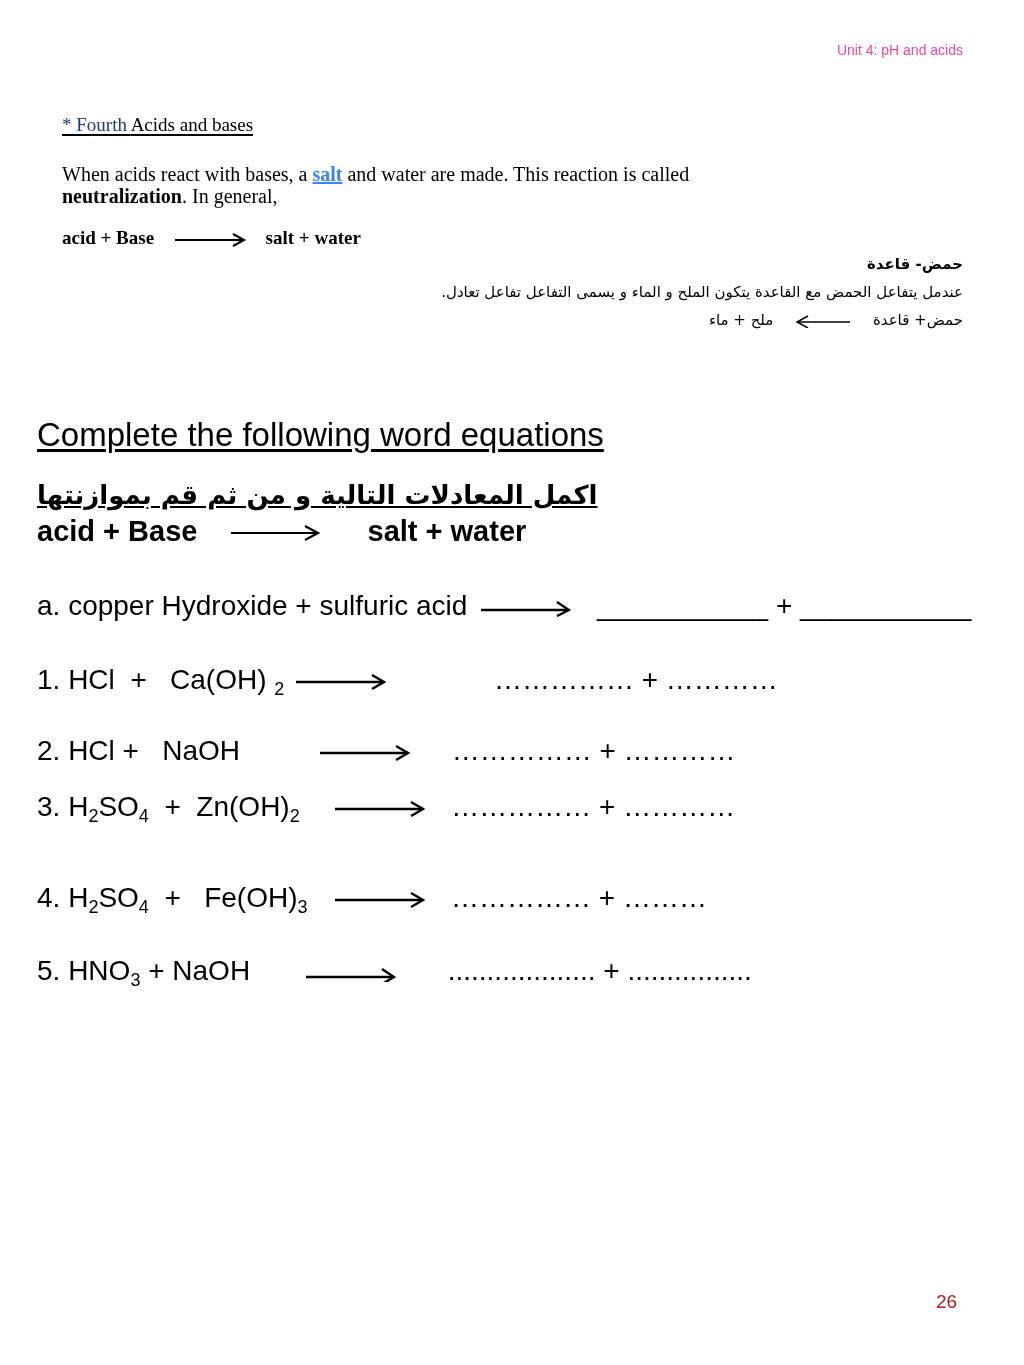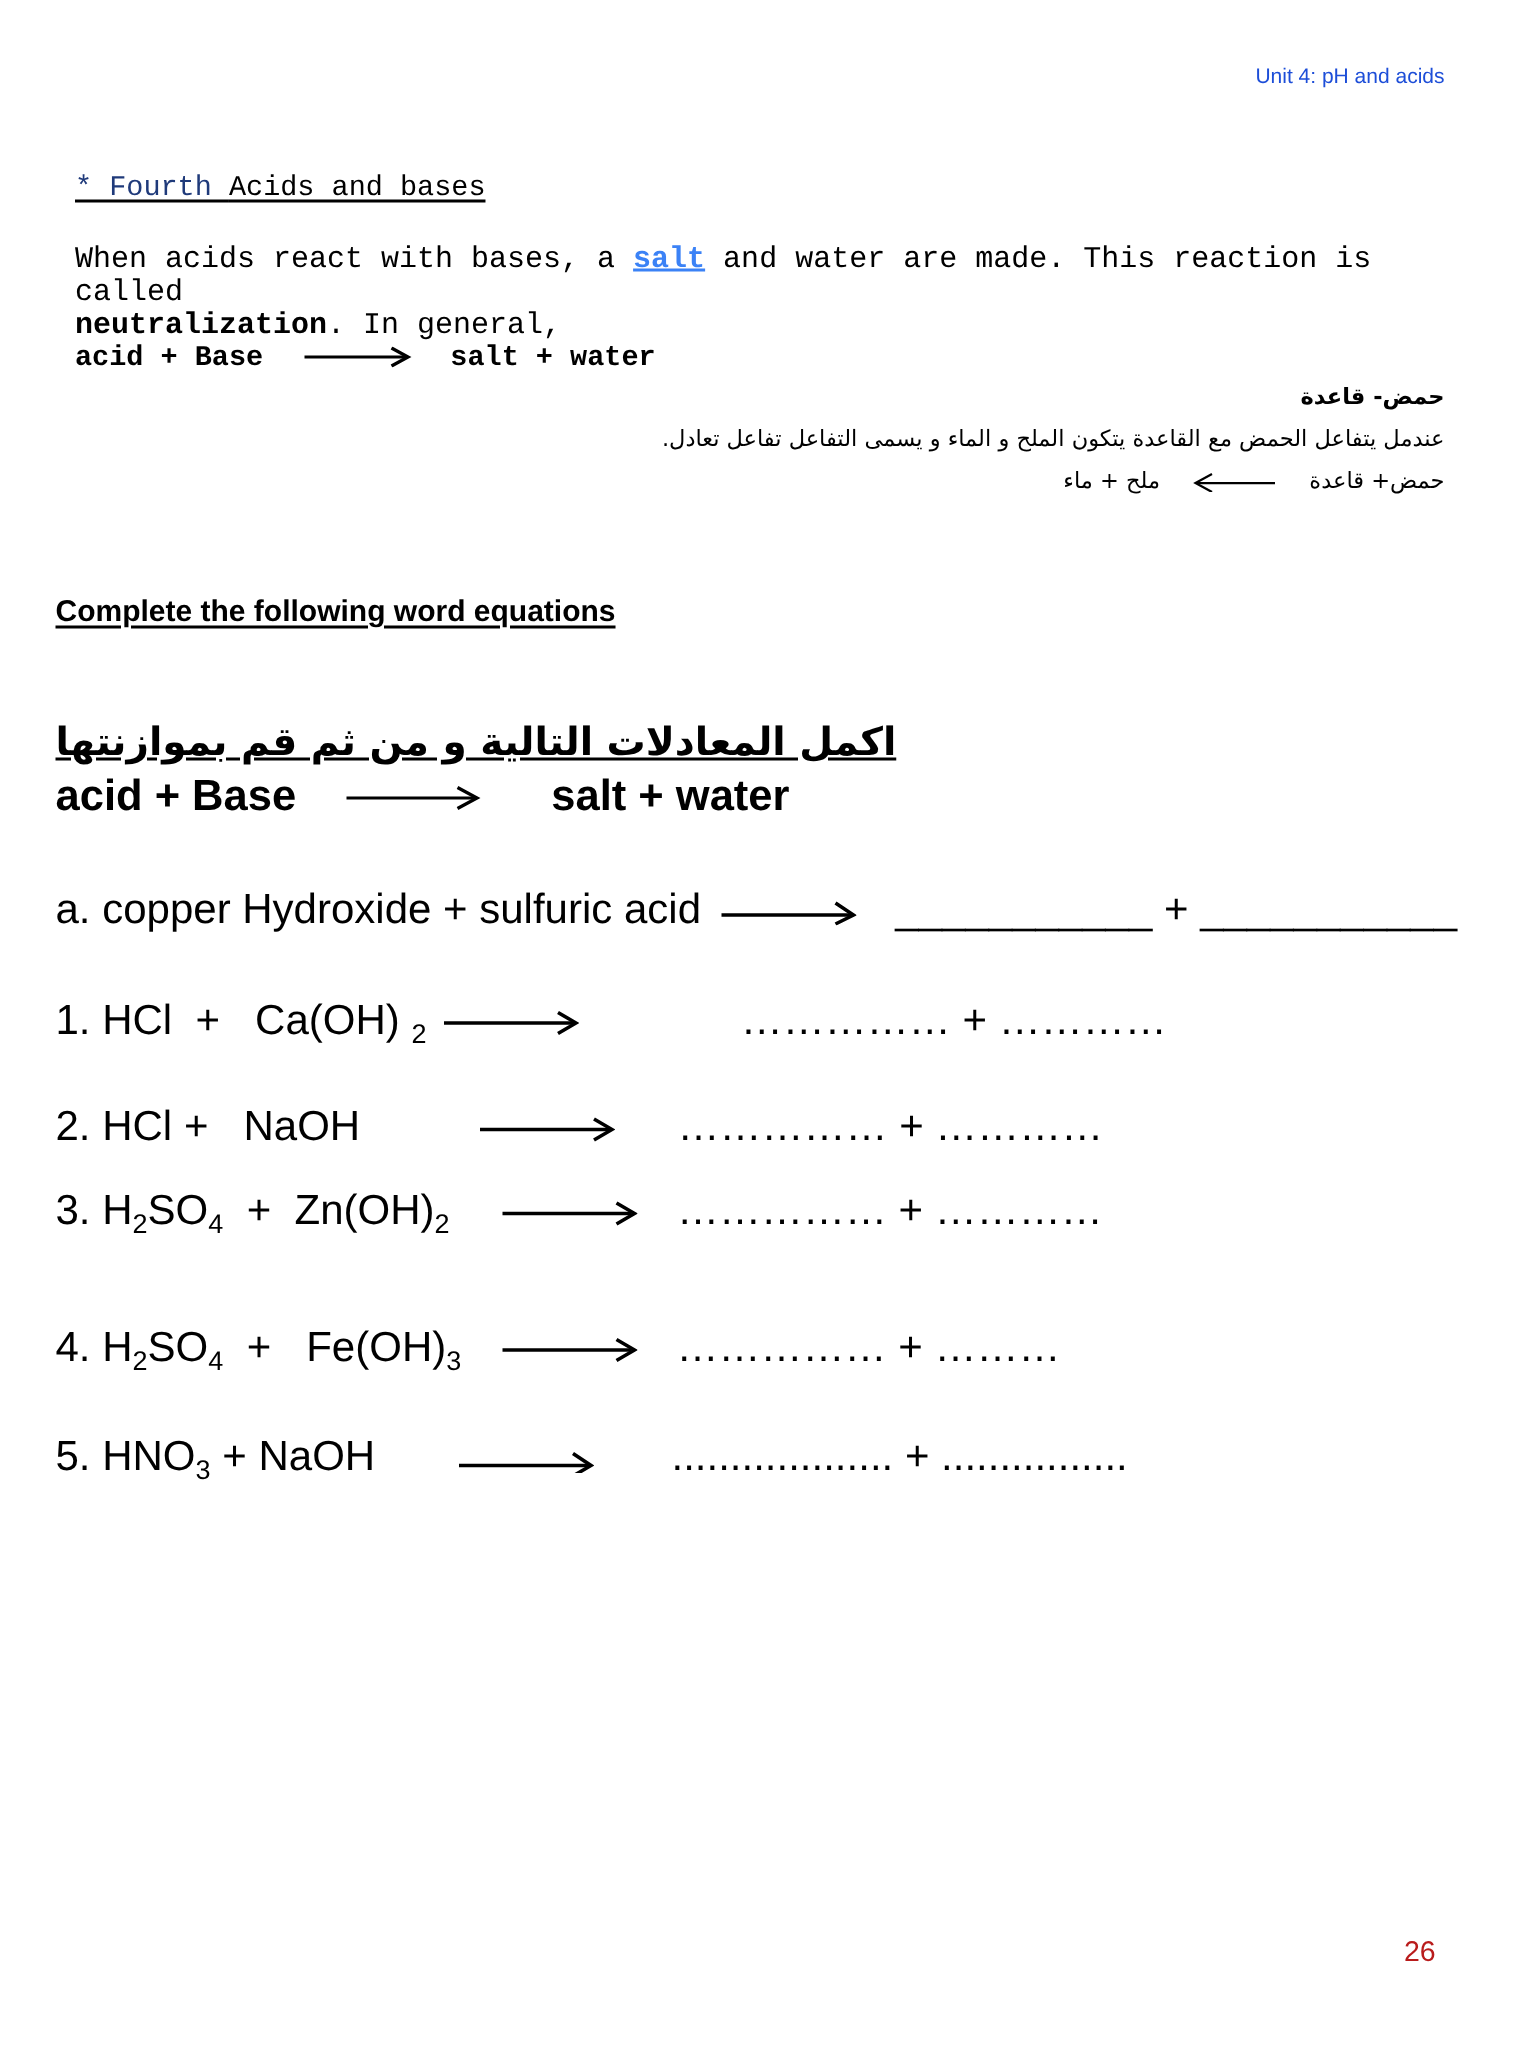--- a/index.html
+++ b/index.html
@@ -1,39 +1,39 @@
 <!DOCTYPE html>
 <html><head>
 <meta charset="utf-8">
 <style>
   html, body { margin: 0; padding: 0; background: #ffffff; }
   body { width: 1024px; height: 1365px; position: relative; overflow: hidden; color: #000; }
   .abs { position: absolute; white-space: nowrap; }
-  .comic { font-family: Liberation Mono, monospace; }
+  .comic { font-family: Liberation Serif, serif; margin-left: 12px; }
   .arial { font-family: "Liberation Sans", sans-serif; }
 
-  #header-unit { top: 42px; right: 61px; font-size: 14px; color: #1d4ed8; }
+  #header-unit { top: 42px; right: 61px; font-size: 14px; color: #ec4899; }
 
   #section-heading { left: 50px; top: 114px; font-size: 19px; text-decoration: underline; text-decoration-thickness: 2px; text-underline-offset: 3px; }
   #section-heading .fourth { color: #1f3a7a; }
   #section-heading .rest { color: #000; }
 
   #intro { left: 50px; top: 163px; font-size: 20px; line-height: 22px; width: 880px; white-space: normal; }
   #intro .salt { color: #3b82f6; font-weight: bold; text-decoration: underline; }
   #intro b { font-weight: bold; }
 
   #general-eq { left: 50px; top: 227px; font-size: 19px; font-weight: bold; }
   .arrow-svg { display: inline-block; vertical-align: middle; }
 
   .ar { direction: rtl; text-align: right; font-family: "DejaVu Sans", sans-serif; }
   #ar-title { top: 255px; right: 61px; font-size: 15px; font-weight: bold; }
   #ar-desc { top: 283px; right: 61px; font-size: 15px; }
   #ar-eq { top: 311px; right: 61px; font-size: 15px; margin-left: 44px; }
 
-  #complete-title { left: 37px; top: 397px; font-size: 20px; font-weight: bold; text-decoration: underline; text-underline-offset: 3px; }
+  #complete-title { left: 37px; top: 416px; font-size: 33px; font-weight: normal; text-decoration: underline; text-underline-offset: 3px; }
   #complete-title-ar { left: 37px; top: 444px; font-size: 26px; font-weight: bold; text-decoration: underline; direction: rtl; }
 
   #big-eq { left: 37px; top: 515px; font-size: 29px; font-weight: bold; }
 
   .eq-row { left: 37px; font-size: 28px; }
   sub { font-size: 18px; vertical-align: -6px; line-height: 0; }
 
   #page-number { left: 936px; top: 1291px; font-size: 19px; color: #b91c1c; }
 </style>
 </head>

